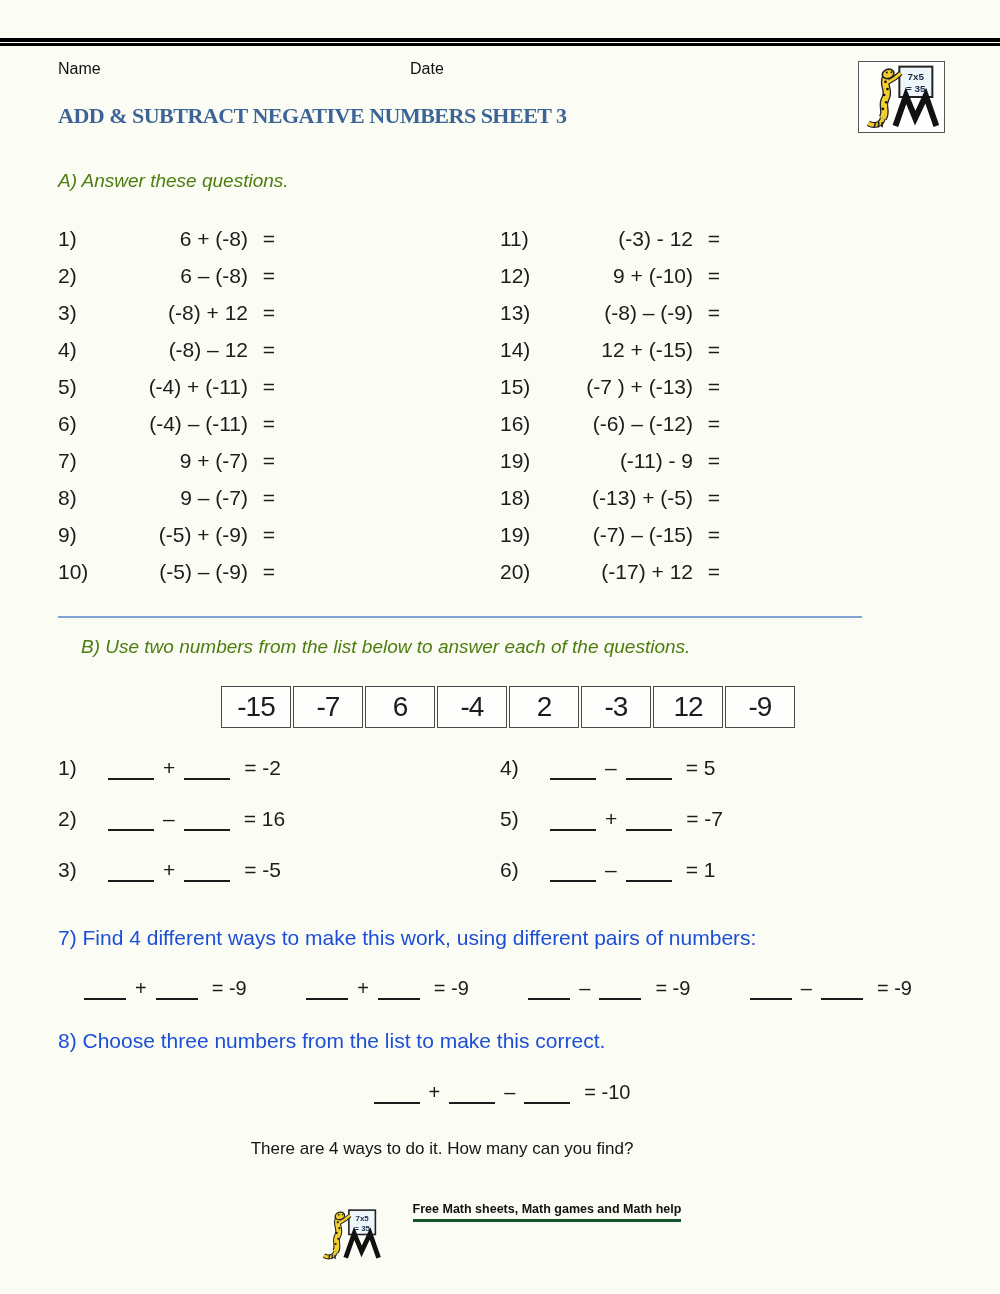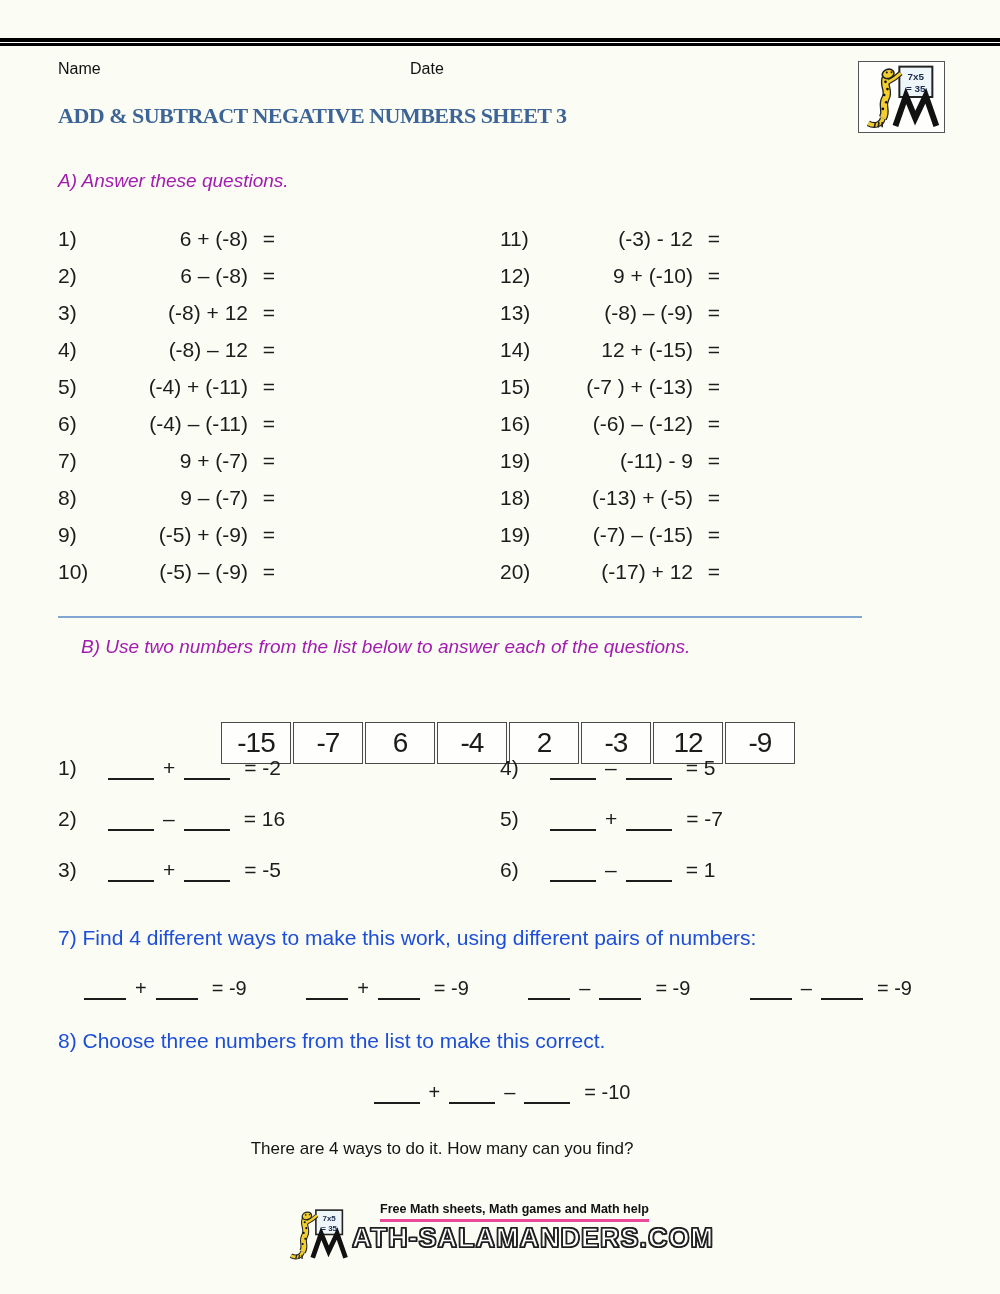--- a/index.html
+++ b/index.html
@@ -18,37 +18,37 @@
   .hdr-label{top:60px;font-size:16px;color:#111;}
   .hdr-name{left:58px;}
   .hdr-date{left:410px;}
 
   .logo-box{top:61px;left:858px;width:85px;height:70px;background:#fefefc;
     border:1px solid #555;display:flex;align-items:center;justify-content:center;}
 
   .title{top:103px;left:58px;margin:0;font-family:"Liberation Serif",serif;
     font-size:22px;font-weight:600;letter-spacing:-.5px;color:#3c6496;white-space:nowrap;}
 
-  .sec-heading{left:58px;font-size:19px;font-style:italic;color:#a21caf;}
+  .sec-heading{left:58px;font-size:19px;font-style:italic;color:#4d7c0f;}
   .a-heading{top:170px;}
   .b-heading{top:636px;margin-left:23px;}
 
   .qcol{top:220px;}
   .colA{left:58px;}
   .colB{left:500px;}
   .qrow{display:grid;height:37px;align-items:center;font-size:21px;}
   .colA .qrow{grid-template-columns:48px 142px 42px;}
   .colB .qrow{grid-template-columns:48px 145px 42px;}
   .qnum{text-align:left;}
   .qexpr{text-align:right;white-space:pre;}
   .qeq{text-align:center;}
 
   .divider{top:616px;left:58px;width:804px;height:2px;background:#82a6d2;}
 
-  .num-table{top:722px;left:221px;display:flex;gap:2px;}
+  .num-table{top:686px;left:221px;display:flex;gap:2px;}
   .num-cell{width:68px;height:40px;border:1px solid #4a4a4a;background:#fefefc;
     display:flex;align-items:center;justify-content:center;
     font-size:28px;letter-spacing:-1px;}
 
   .b-col{display:flex;flex-direction:column;}
   .b-colL{top:756px;left:58px;}
   .b-colR{top:756px;left:500px;}
   .b-row{display:flex;align-items:baseline;font-size:21px;height:30px;margin-bottom:21px;}
   .b-num{width:46px;}
   .blank{display:inline-block;height:16px;border-bottom:2.5px solid #1c1c1c;
@@ -68,21 +68,21 @@
   .q8-eq{top:1081px;left:0;width:1000px;display:flex;justify-content:center;
     align-items:baseline;font-size:20px;}
   .blank-8{width:46px;}
 
   .q8-note{top:1139px;left:0;width:884px;text-align:center;font-size:17px;color:#141414;}
 
   .footer{top:1202px;left:0;width:1000px;display:flex;justify-content:center;align-items:flex-start;}
   .footer-icon{flex:0 0 auto;margin-top:6px;}
   .footer-text{display:flex;flex-direction:column;margin-left:2px;}
   .tagline{font-size:12.5px;font-weight:bold;color:#111;margin-left:28px;
-    padding-bottom:3px;border-bottom:3px solid #ec4899;white-space:nowrap;width:fit-content;}
+    padding-bottom:3px;border-bottom:3px solid #14532d;white-space:nowrap;width:fit-content;}
   .site-text{margin-top:1px;font-size:27px;font-weight:800;letter-spacing:1px;
     color:#fff;-webkit-text-stroke:1.4px #1f1f1f;
     text-shadow:1px 1px 0 #1f1f1f,-1px -1px 0 #1f1f1f,1px -1px 0 #1f1f1f,-1px 1px 0 #1f1f1f;
     white-space:nowrap;}
 
   svg text{font-family:"Liberation Sans",sans-serif;}
 </style>
 </head>
 <body>
 
@@ -341,17 +341,16 @@
   </div>
 
   <div class="abs q8-note">There are 4 ways to do it. How many can you find?</div>
 
   <div class="abs footer">
     <svg class="footer-icon" width="64" height="53" viewBox="0 0 120 100">
       <use href="#sala-logo"></use>
     </svg>
     <div class="footer-text">
       <div class="tagline">Free Math sheets, Math games and Math help</div>
-      <div class="site-text">ATH-SALAMANDERS.COM</div>
     </div>
   </div>
 
 </div>
 
 </body></html>

